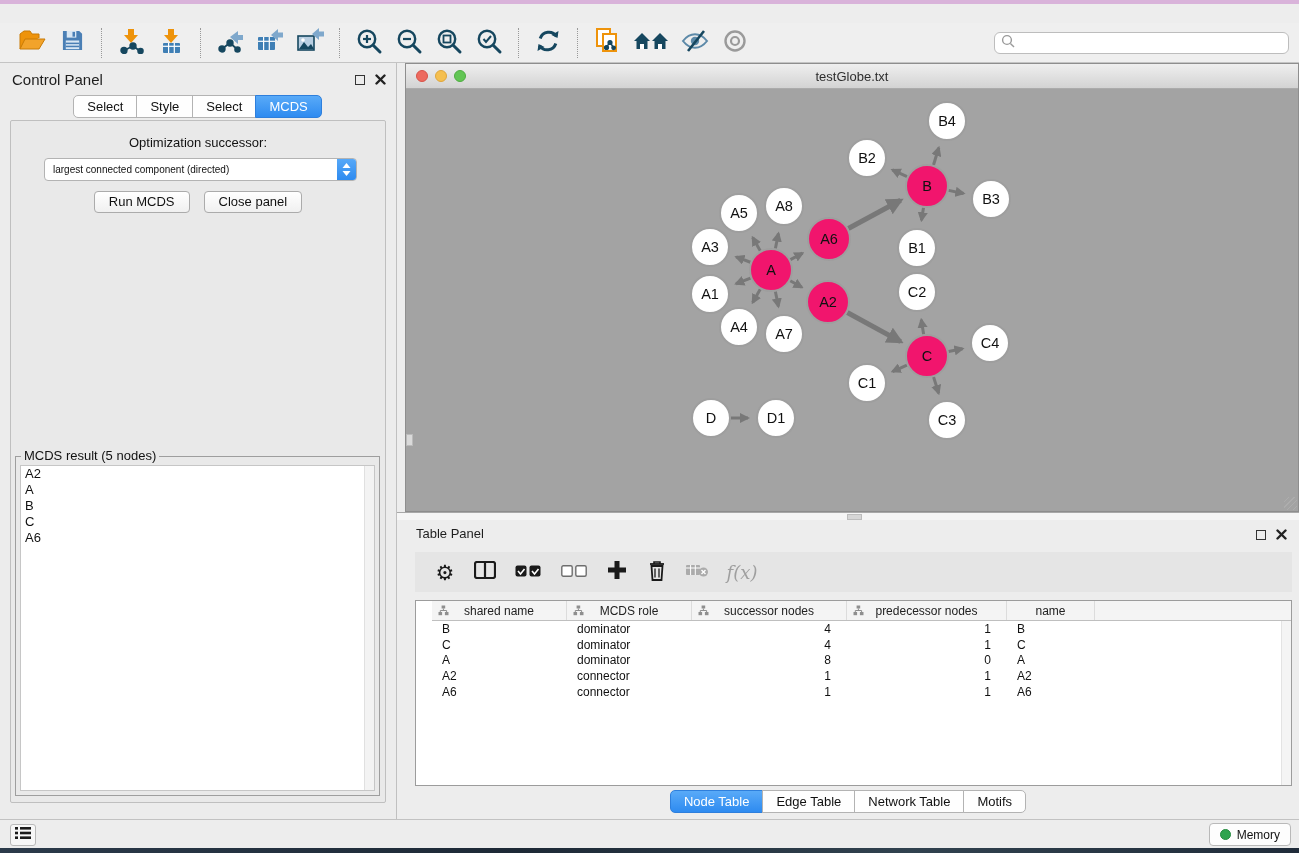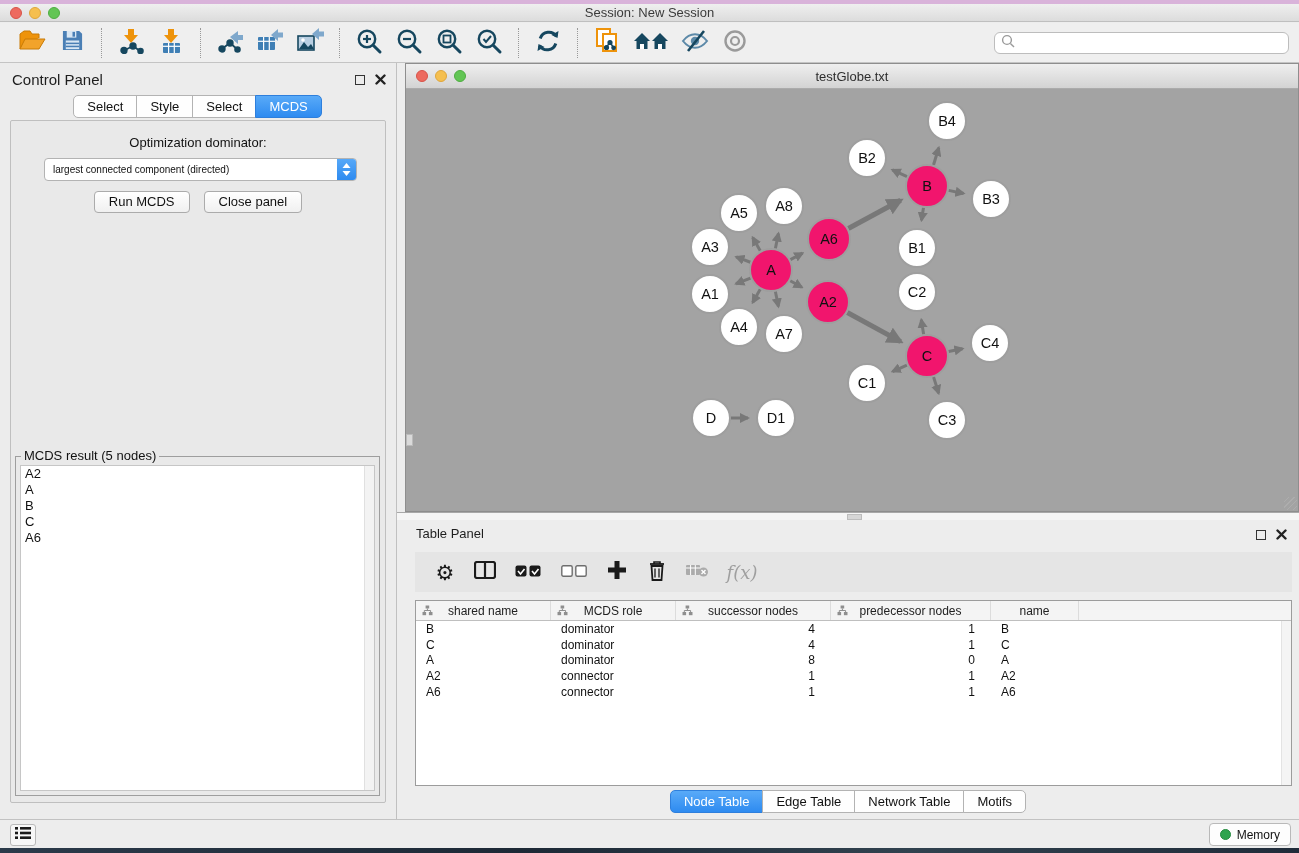--- a/index.html
+++ b/index.html
@@ -76,21 +76,21 @@
   .split-h .handle{position:absolute;left:450px;top:1px;width:15px;height:6px;background:#D6D6D6;border:1px solid #BDBDBD;}
 
   
   .table-panel{left:398px;top:520px;width:901px;height:299px;background:#EDEDED;}
   .tp-header{position:absolute;left:18px;top:6px;font-size:13px;color:#1E1E1E;}
   .tp-toolbar{position:absolute;left:17px;right:7px;top:32px;height:40px;background:#E5E5E5;
     display:flex;align-items:center;padding-left:10px;}
   .tt-btn{width:40px;height:34px;display:flex;align-items:center;justify-content:center;}
   .gear{font-size:21px;color:#1A1A1A;line-height:1;}
   .fx{font-family:"DejaVu Serif",serif;font-style:italic;color:#9F9F9F;font-size:18px;}
-  .tbl{position:absolute;left:17px;right:7px;top:80px;height:186px;background:#fff;border:1px solid #9C9C9C;}
+  .tbl{position:absolute;left:17px;right:7px;top:80px;height:186px;background:#fff;border:1px solid #9C9C9C;padding-left:16px;}
   .tbl-head{display:flex;height:20px;background:#F4F4F4;border-bottom:1px solid #BFBFBF;}
   .th{position:relative;border-right:1px solid #DCDCDC;display:flex;align-items:center;justify-content:center;
       font-size:12px;color:#222;}
   .th .tree{position:absolute;left:6px;top:4px;}
   .tbl-row{display:flex;height:15.8px;align-items:center;}
   .td{font-size:12px;color:#111;white-space:nowrap;overflow:hidden;}
   .td.left{padding-left:10px;text-align:left;}
   .td.right{padding-right:16px;text-align:right;}
   .tbl-scroll{position:absolute;right:0;top:20px;bottom:0;width:10px;background:#F4F4F4;border-left:1px solid #E3E3E3;}
   .tp-tabs{position:absolute;left:0;right:0;top:270px;display:flex;justify-content:center;}
@@ -104,28 +104,20 @@
   .mem-dot{width:11px;height:11px;border-radius:50%;background:#2EA44E;border:1px solid #238B3E;}
   .desktop-bottom{left:0;top:848px;width:100%;height:5px;
     background:linear-gradient(90deg,#2B3A4A,#1D2936 40%,#31424F 70%,#202C3A);}
 </style>
 </head>
 <body>
 
 <div id="app">
 
   <div class="abs desktop-top"></div>
-  <div class="abs titlebar">
-    <div class="tl-group">
-      <div class="tl red"></div>
-      <div class="tl yellow"></div>
-      <div class="tl green"></div>
-    </div>
-    <div class="tb-title">Session: New Session</div>
-  </div>
 
   <div class="abs toolbar">
     <div class="tb-btn">
       <span><svg width="28" height="23" viewBox="0 0 28 23">
             <path d="M2 20V5l4-3h6l2 3h7v4" fill="#EE930B" stroke="#C97B06"></path>
             <path d="M2 20l5-10h20l-6 10z" fill="#F2A32B" stroke="#C97B06"></path>
           </svg></span>
     </div>
     <div class="tb-btn">
       <span><svg width="23" height="23" viewBox="0 0 24 24">
@@ -295,21 +287,21 @@
             </g>
           </svg></span>
     </div>
     <div class="cp-tabs">
         <div class="cp-tab">Select</div>
         <div class="cp-tab">Style</div>
         <div class="cp-tab">Select</div>
         <div class="cp-tab active">MCDS</div>
       </div>
     <div class="cp-content">
-      <div class="opt-label">Optimization dominator:</div>
+      <div class="opt-label">Optimization successor:</div>
       <div class="criterion">
         <div class="val">largest connected component (directed)</div>
         <div class="stepper">
           <svg width="9" height="6">
               <path d="M4.5 0l4 5h-8z" fill="#fff"></path>
             </svg>
           <svg width="9" height="6">
               <path d="M4.5 6l4-5h-8z" fill="#fff"></path>
             </svg>
         </div>

